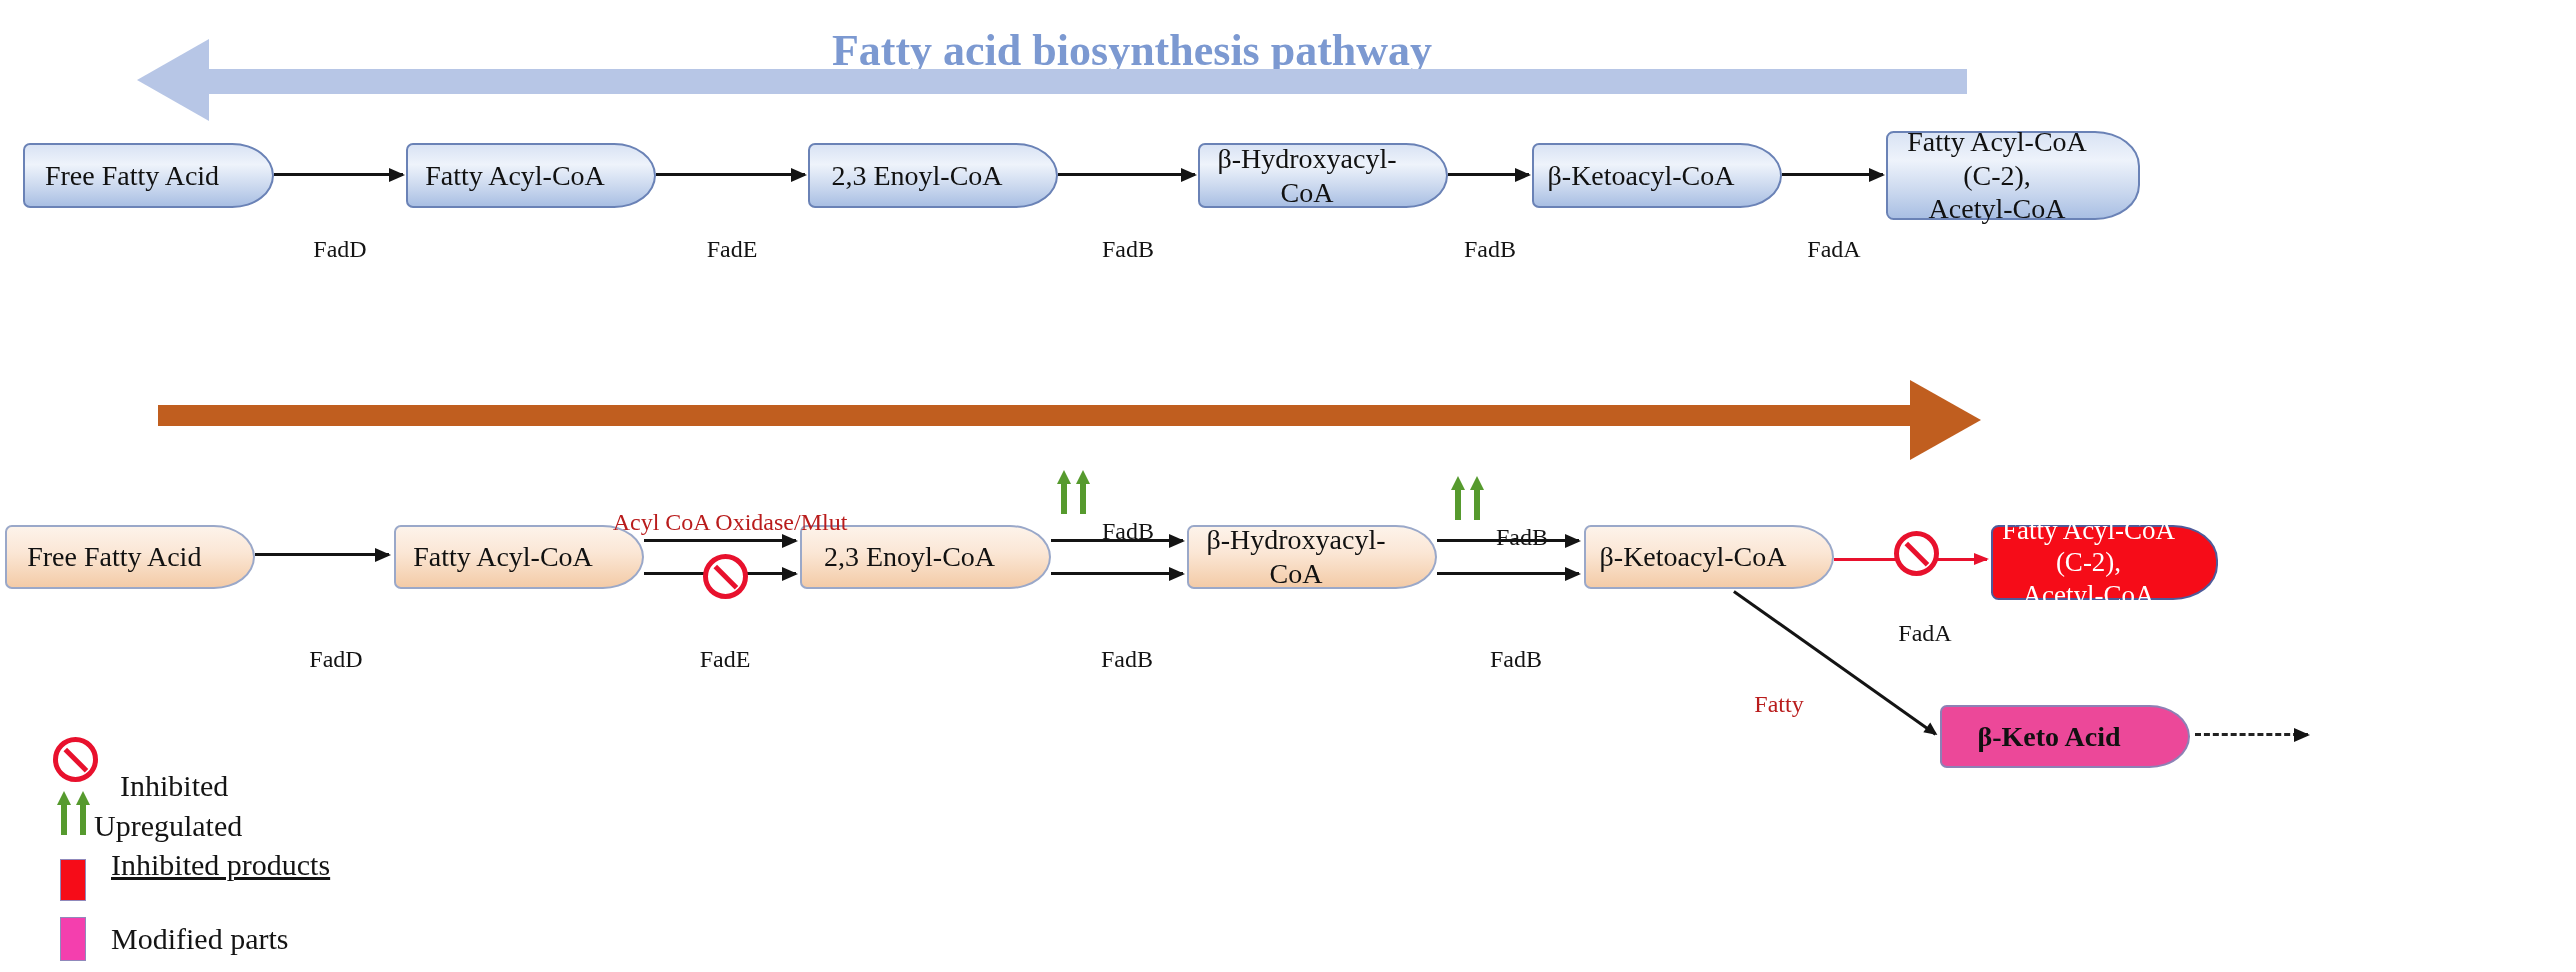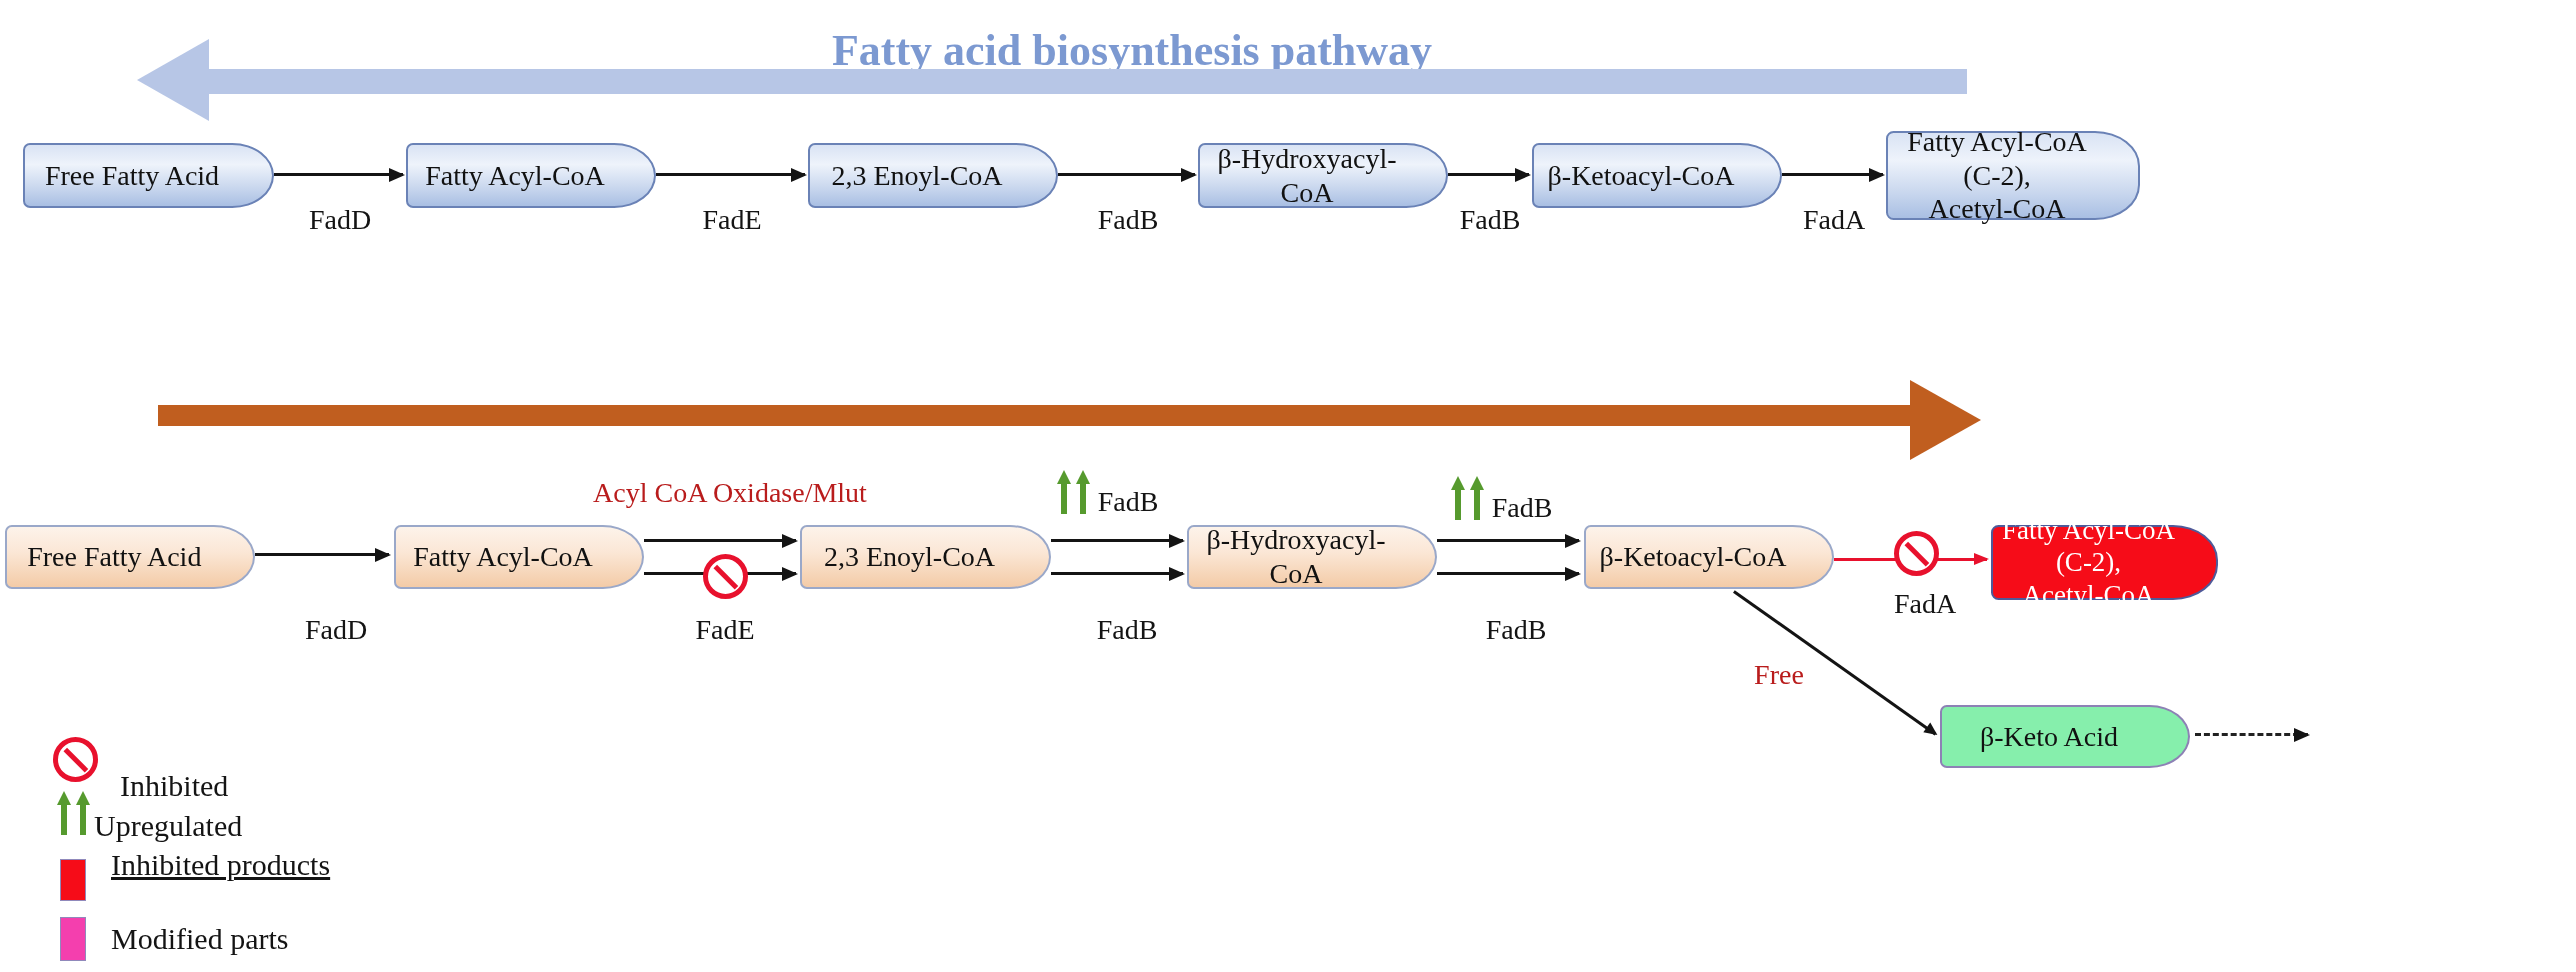--- a/index.html
+++ b/index.html
@@ -19,21 +19,21 @@
   .tri.blue-left{border-right:72px solid #B7C6E6;border-top:41px solid transparent;border-bottom:41px solid transparent;}
   .tri.brown-right{border-left:71px solid #C05E1F;border-top:40px solid transparent;border-bottom:40px solid transparent;}
 
   
   .node{position:absolute;display:flex;flex-direction:column;align-items:center;justify-content:center;
         box-sizing:border-box;font-size:28px;color:#111;text-align:center;line-height:1.2;
         border-radius:7.5px 45px 45px 7.5px / 7.5px 35px 35px 7.5px;padding-right:38px;padding-left:6px;}
   .node.blue{background:linear-gradient(180deg,#d9e3f4 0%,#eef3fb 32%,#c9d7ee 70%,#a9bfe3 100%);border:2.3px solid #6A82B6;}
   .node.peach{background:linear-gradient(180deg,#fdf3ea 0%,#fbe7d6 42%,#f3cba7 100%);border:2.3px solid #9AA8C9;}
   .node.redbox{background:#F60C18;border:2.3px solid #4F5A99;color:#ffffff;}
-  .node.pinkbox{background:#86efac;border:2.3px solid #8D81B5;}
+  .node.pinkbox{background:#ec4899;border:2.3px solid #8D81B5;font-weight:bold;}
 
   
   .harrow{position:absolute;height:3px;background:#141414;}
   .harrow::after{content:"";position:absolute;right:-2.3px;top:50%;transform:translateY(-50%);
                  width:0;height:0;border-left:16.5px solid #141414;
                  border-top:7.5px solid transparent;border-bottom:7.5px solid transparent;}
   .harrow.red{background:#E8112D;height:2.6px;}
   .harrow.red::after{border-left-color:#E8112D;border-left-width:15px;border-top-width:6.8px;border-bottom-width:6.8px;}
   .harrow.dashed{background:none;height:0;border-top:3.4px dashed #222222;}
   .harrow.dashed::after{top:-1.5px;}
@@ -49,21 +49,21 @@
                  transform:translate(-50%,-50%) rotate(-45deg);}
 
   
   .upgroup{position:absolute;display:flex;gap:4.5px;}
   .uparr{display:flex;flex-direction:column;align-items:center;}
   .uparr .head{width:0;height:0;border-bottom:14.3px solid #569A2E;
                border-left:7.5px solid transparent;border-right:7.5px solid transparent;}
   .uparr .stem{width:6px;height:30px;background:#569A2E;}
 
   
-  .lbl{position:absolute;transform:translateX(-50%);font-size:28px;color:#141414;white-space:nowrap;}
+  .lbl{position:absolute;transform:translateX(-50%);font-size:24px;color:#141414;white-space:nowrap;margin-top:32px;}
   .lbl.pink{color:#b91c1c;}
 
   
   .legend-label{position:absolute;font-size:30px;color:#141414;white-space:nowrap;}
   .swatch{position:absolute;width:25.5px;height:42px;box-sizing:border-box;border:1.5px solid #9089bb;}
   .swatch.red{background:#F60C18;}
   .swatch.pink{background:#F43FAE;}
 </style>
 </head>
 <body>
@@ -171,21 +171,21 @@
   <div class="lbl" style="left:1522px;top:492px;">FadB</div>
 
   <div class="lbl pink" style="left:730px;top:477px;">Acyl CoA Oxidase/Mlut</div>
   <div class="lbl" style="left:336px;top:614px;">FadD</div>
   <div class="lbl" style="left:725px;top:614px;">FadE</div>
   <div class="lbl" style="left:1127px;top:614px;">FadB</div>
   <div class="lbl" style="left:1516px;top:614px;">FadB</div>
   <div class="lbl" style="left:1925px;top:588px;">FadA</div>
 
   <div class="diag" style="left:1734px;top:590px;width:247px;transform:rotate(35.3deg);"></div>
-  <div class="lbl pink" style="left:1779px;top:659px;">Free</div>
+  <div class="lbl pink" style="left:1779px;top:659px;">Fatty</div>
 
   <div class="node pinkbox" style="left:1940px;top:705px;width:250px;height:63px;">
     <span>β-Keto Acid</span>
   </div>
   <div class="harrow dashed" style="left:2195px;top:733px;width:113px;"></div>
 
   <div class="noicon" style="left:53px;top:737px;"></div>
   <div class="legend-label" style="left:120px;top:769px;">Inhibited</div>
 
   <div class="upgroup" style="left:57px;top:791px;">

